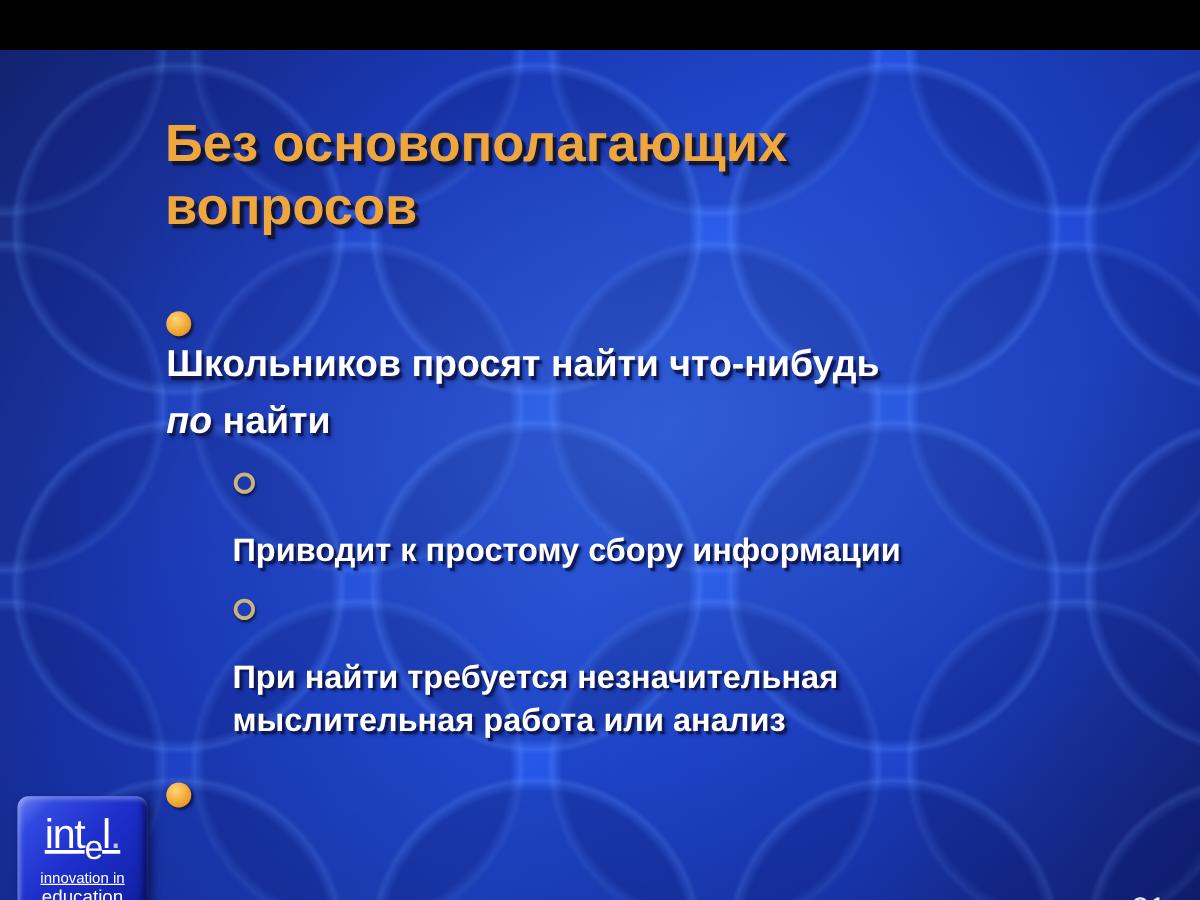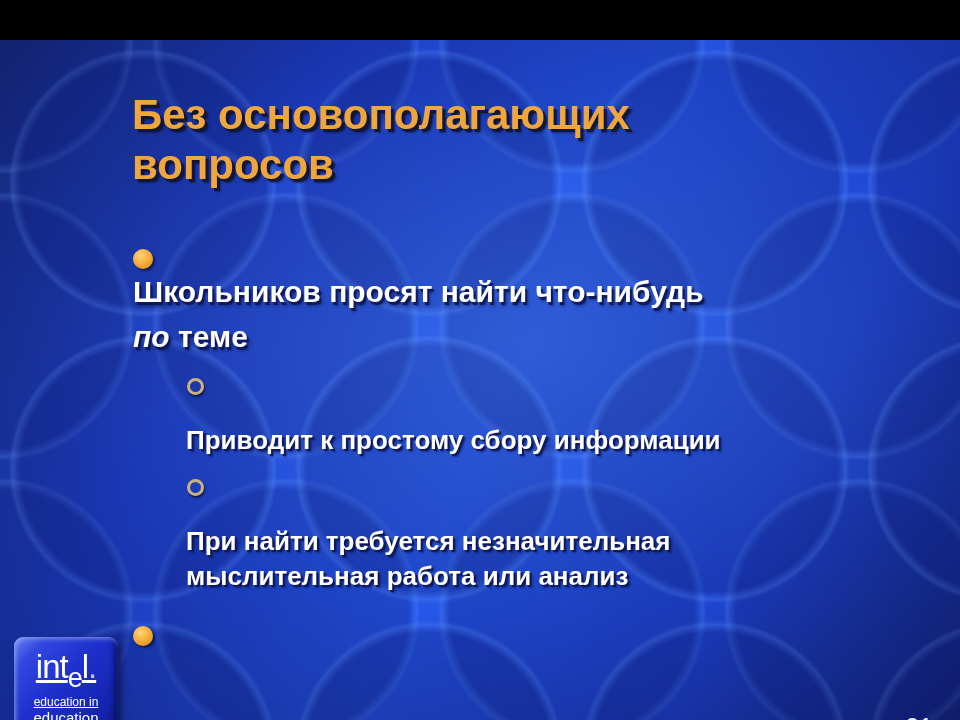--- a/index.html
+++ b/index.html
@@ -149,21 +149,21 @@
 <div class="slide">
 
   <h1 class="title">Без основополагающих вопросов</h1>
 
   <div class="content">
 
     <div class="row b1">
       <span class="dot"></span>
       <div class="btext1">
         <div class="line">Школьников просят найти что-нибудь</div>
-        <div class="line"><span class="it">по</span><span> теме</span></div>
+        <div class="line"><span class="it">по</span><span> найти</span></div>
       </div>
     </div>
 
     <div class="subs">
       <div class="row sub">
         <span class="ring"></span>
         <div class="btext2">
           <div class="line">Приводит к простому сбору информации</div>
         </div>
       </div>
@@ -177,19 +177,19 @@
     </div>
 
     <div class="row b2">
       <span class="dot"></span>
     </div>
 
   </div>
 
   <div class="intel">
     <div class="wordmark"><span>int</span><span class="dropped">e</span><span>l</span><span class="mark-dot">.</span></div>
-    <div class="tag1">education in</div>
+    <div class="tag1">innovation in</div>
     <div class="tag2">education</div>
   </div>
 
   <div class="pagenum">21</div>
 
 </div>
 
 </body></html>

